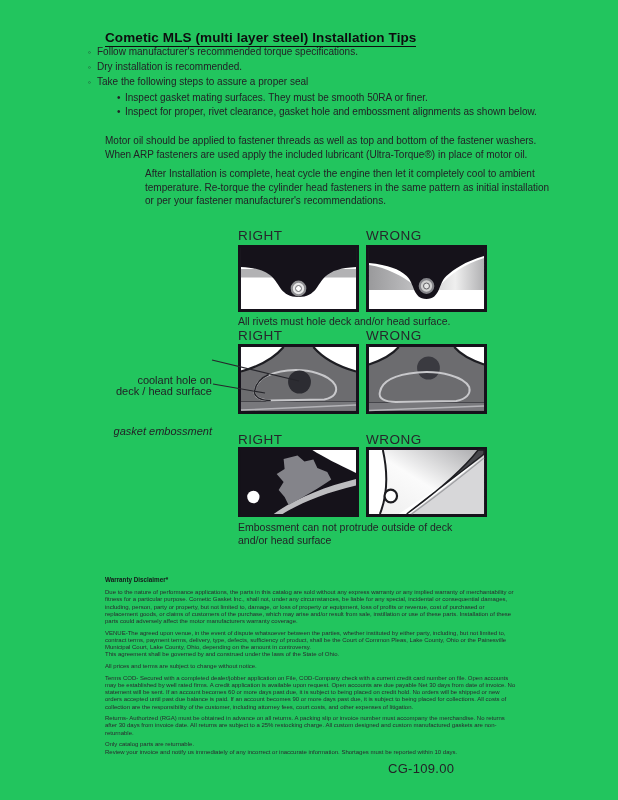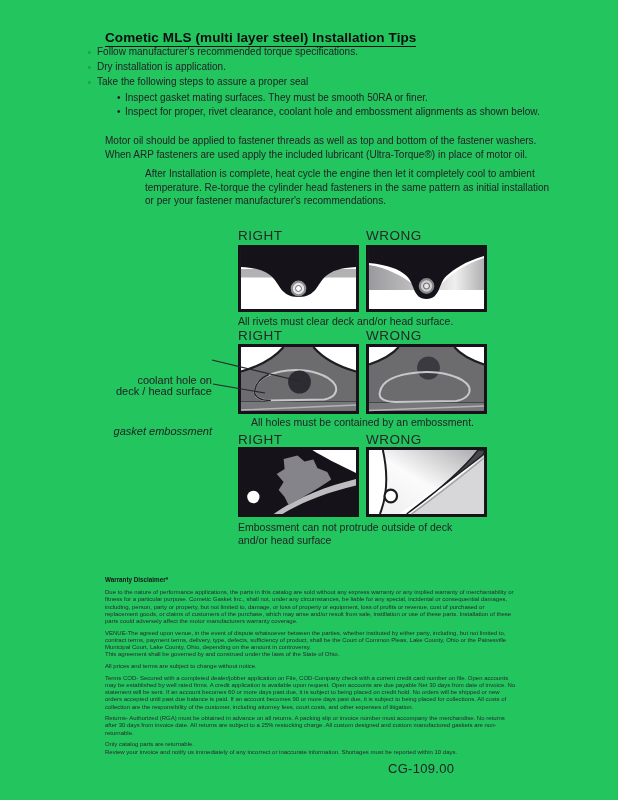--- a/index.html
+++ b/index.html
@@ -46,33 +46,33 @@
 
   <h1 class="abs title">Cometic MLS (multi layer steel) Installation Tips</h1>
 
   <div class="abs tips">
     <div class="tip-line">
       <span class="b1">◦</span>
       <span>Follow manufacturer's recommended torque specifications.</span>
     </div>
     <div class="tip-line">
       <span class="b1">◦</span>
-      <span>Dry installation is application.</span>
+      <span>Dry installation is recommended.</span>
     </div>
     <div class="tip-line">
       <span class="b1">◦</span>
       <span>Take the following steps to assure a proper seal</span>
     </div>
     <div class="tip-line sub">
       <span class="b1">•</span>
       <span>Inspect gasket mating surfaces.  They must be smooth 50RA or finer.</span>
     </div>
     <div class="tip-line sub">
       <span class="b1">•</span>
-      <span>Inspect for proper, rivet clearance, coolant hole and embossment alignments as shown below.</span>
+      <span>Inspect for proper, rivet clearance, gasket hole and embossment alignments as shown below.</span>
     </div>
   </div>
 
   <div class="abs body-para p1">Motor oil should be applied to fastener threads as well as top and bottom of the fastener washers.
 When ARP fasteners are used apply the included lubricant (Ultra-Torque®) in place of motor oil.</div>
   <div class="abs body-para p2">After Installation is complete, heat cycle the engine then let it completely cool to ambient
 temperature. Re-torque the cylinder head fasteners in the same pattern as initial installation
 or per your fastener manufacturer's recommendations.</div>
 
   <div class="abs dg-label" style="left:238px;top:228px">RIGHT</div>
@@ -95,21 +95,21 @@
           <stop offset="1" stop-color="#b0b0b2"></stop>
       </linearGradient>
     </defs>
     <rect x="1.5" y="1.5" width="119" height="64" fill="#ffffff" stroke="#15121a" stroke-width="3"></rect>
     <path d="M3,20 C22,23 36,31 47,39 L76,39 C86,29 99,19 119,13 L119,45 H3 Z" fill="url(#gw1)"></path>
     <path d="M3,3 H119 V11 C99,17 89,24 81,31 C73,38 75,54 61,54 C47,54 49,38 41,31 C33,24 23,20 3,18 Z" fill="#15121a"></path>
     <circle cx="61" cy="41" r="6.8" fill="#cfcfcf" stroke="#85858a" stroke-width="2.2"></circle>
     <circle cx="61" cy="41" r="3" fill="#e4e4e4" stroke="#5f5f63" stroke-width="1"></circle>
   </svg>
 
-  <div class="abs dg-caption" style="left:238px;top:315px">All rivets must clear deck and/or head surface.</div>
+  <div class="abs dg-caption" style="left:238px;top:315px">All rivets must hole deck and/or head surface.</div>
 
   <div class="abs dg-label" style="left:238px;top:328px">RIGHT</div>
   <div class="abs dg-label" style="left:366px;top:328px">WRONG</div>
 
   <svg class="abs dg-img" style="left:238px;top:344px" width="121" height="70" viewBox="0 0 122 70" preserveAspectRatio="none">
     <rect x="1.5" y="1.5" width="119" height="67" fill="#6c6c6f" stroke="#15121a" stroke-width="3"></rect>
     <path d="M3,3 H46 C37,13.5 21,22.5 3,27.5 Z" fill="#ffffff"></path>
     <path d="M119,3 H76 C85,13.5 101,22.5 119,27.5 Z" fill="#ffffff"></path>
     <path d="M46,3 C37,13.5 21,22.5 3,27.5" fill="none" stroke="#1d1d22" stroke-width="2.2"></path>
     <path d="M76,3 C85,13.5 101,22.5 119,27.5" fill="none" stroke="#1d1d22" stroke-width="2.2"></path>
@@ -138,21 +138,20 @@
     <div class="a1">coolant hole on
 deck / head surface</div>
     <div class="a2">gasket embossment</div>
   </div>
 
   <svg class="abs" style="left:188px;top:340px" width="130" height="62" viewBox="0 0 130 62">
     <line x1="24" y1="20" x2="111" y2="41" stroke="#26262b" stroke-width="1.1"></line>
     <line x1="25" y1="44" x2="77" y2="53" stroke="#26262b" stroke-width="1.1"></line>
   </svg>
 
-  <div class="abs dg-caption caption-center" style="left:238px;top:416px">All holes must be contained by an embossment.</div>
 
   <div class="abs dg-label" style="left:238px;top:432px">RIGHT</div>
   <div class="abs dg-label" style="left:366px;top:432px">WRONG</div>
 
   <svg class="abs dg-img" style="left:238px;top:447px" width="121" height="70" viewBox="0 0 122 70" preserveAspectRatio="none">
     <rect x="1.5" y="1.5" width="119" height="67" fill="#15121a" stroke="#15121a" stroke-width="3"></rect>
     <path d="M75,3 H119 V26 C101,17.5 86,10 75,3 Z" fill="#ffffff"></path>
     <path d="M36,67 C56,52.5 86,40 119,32 L119,38.5 C88,45.5 60,57.5 45,67 Z" fill="#bdbdc0"></path>
     <path d="M46,12 L60,8.5 L67,14.5 L76,12.5 L80,21 L90,25 L94,32.5 C84,39.5 67,49.5 51,58 L47,50 L41,43 L46,35 L39,27 L47,22 Z" fill="#84848a"></path>
     <circle cx="15.5" cy="50" r="6.2" fill="#ffffff"></circle>

